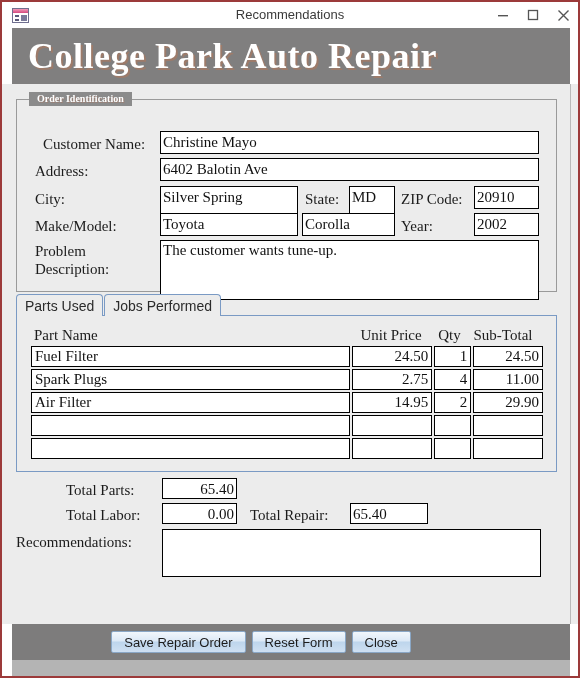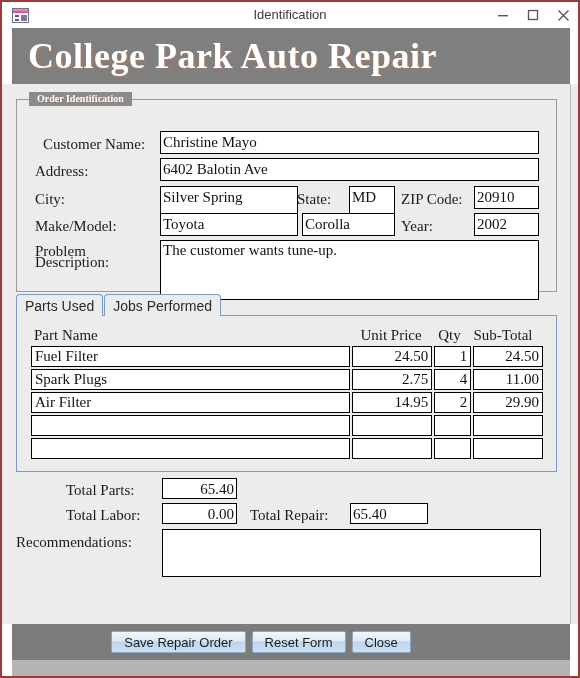--- a/index.html
+++ b/index.html
@@ -220,21 +220,21 @@
 
 <div class="window">
 
   <div class="titlebar">
     <div class="title-icon">
       <div class="bar"></div>
         <div class="l1"></div>
         <div class="l2"></div>
         <div class="l3"></div>
     </div>
-    <div class="title-text">Identification</div>
+    <div class="title-text">Recommendations</div>
     <div class="win-btns">
       <div class="win-btn">
         <svg width="12" height="12" viewBox="0 0 12 12">
             <rect x="1" y="6" width="10" height="1.4" fill="#555"></rect>
           </svg>
       </div>
       <div class="win-btn">
         <svg width="12" height="12" viewBox="0 0 12 12">
             <rect x="1.5" y="1.5" width="9" height="9" fill="none" stroke="#555" stroke-width="1.3"></rect>
           </svg>
@@ -258,33 +258,33 @@
       <legend>Order Identification</legend>
 
       <div class="lbl" style="left:26px; top:30px;">Customer Name:</div>
       <div class="fld" style="left:143px; top:25px; width:379px; height:23px;">Christine Mayo</div>
 
       <div class="lbl" style="left:18px; top:57px;">Address:</div>
       <div class="fld" style="left:143px; top:52px; width:379px; height:23px;">6402 Balotin Ave</div>
 
       <div class="lbl" style="left:18px; top:85px;">City:</div>
       <div class="fld" style="left:143px; top:80px; width:138px; height:33px;">Silver Spring</div>
-      <div class="lbl" style="left:280px; top:85px;">State:</div>
+      <div class="lbl" style="left:288px; top:85px;">State:</div>
       <div class="fld" style="left:332px; top:80px; width:46px; height:29px;">MD</div>
       <div class="lbl" style="left:384px; top:85px;">ZIP Code:</div>
       <div class="fld" style="left:457px; top:80px; width:65px; height:23px;">20910</div>
 
       <div class="lbl" style="left:18px; top:112px;">Make/Model:</div>
       <div class="fld" style="left:143px; top:107px; width:138px; height:23px;">Toyota</div>
       <div class="fld" style="left:285px; top:107px; width:93px; height:23px;">Corolla</div>
       <div class="lbl" style="left:384px; top:112px;">Year:</div>
       <div class="fld" style="left:457px; top:107px; width:65px; height:23px;">2002</div>
 
       <div class="lbl" style="left:18px; top:137px;">Problem</div>
-      <div class="lbl" style="left:18px; top:148px;">Description:</div>
+      <div class="lbl" style="left:18px; top:155px;">Description:</div>
       <div class="fld multiline" style="left:143px; top:134px; width:379px; height:60px;">The customer wants tune-up.</div>
     </fieldset>
 
     <div class="tabwrap">
       <div class="tabstrip">
         <div class="tab active">
           <span>Parts Used</span>
         </div>
         <div class="tab">
           <span>Jobs Performed</span>

